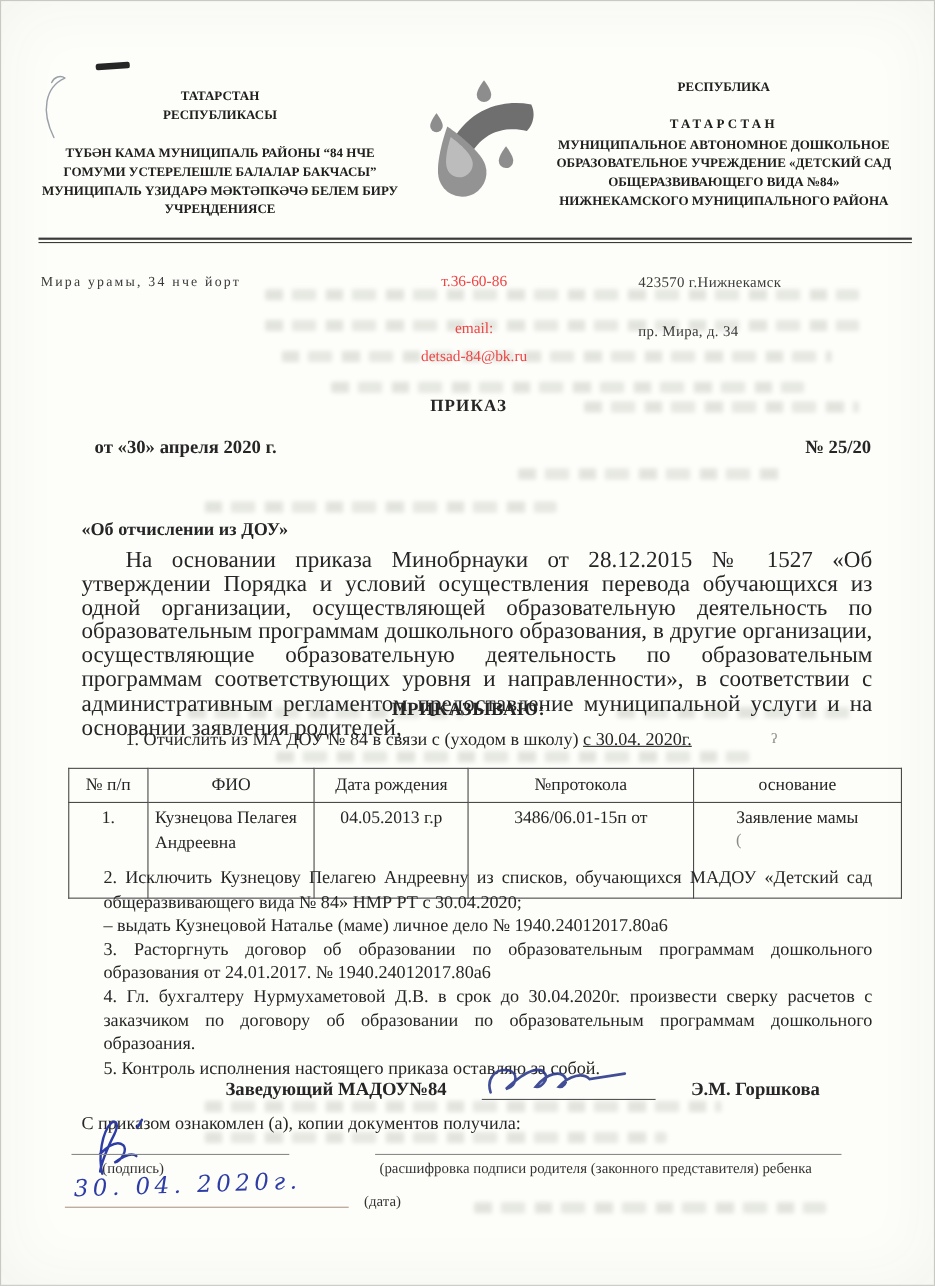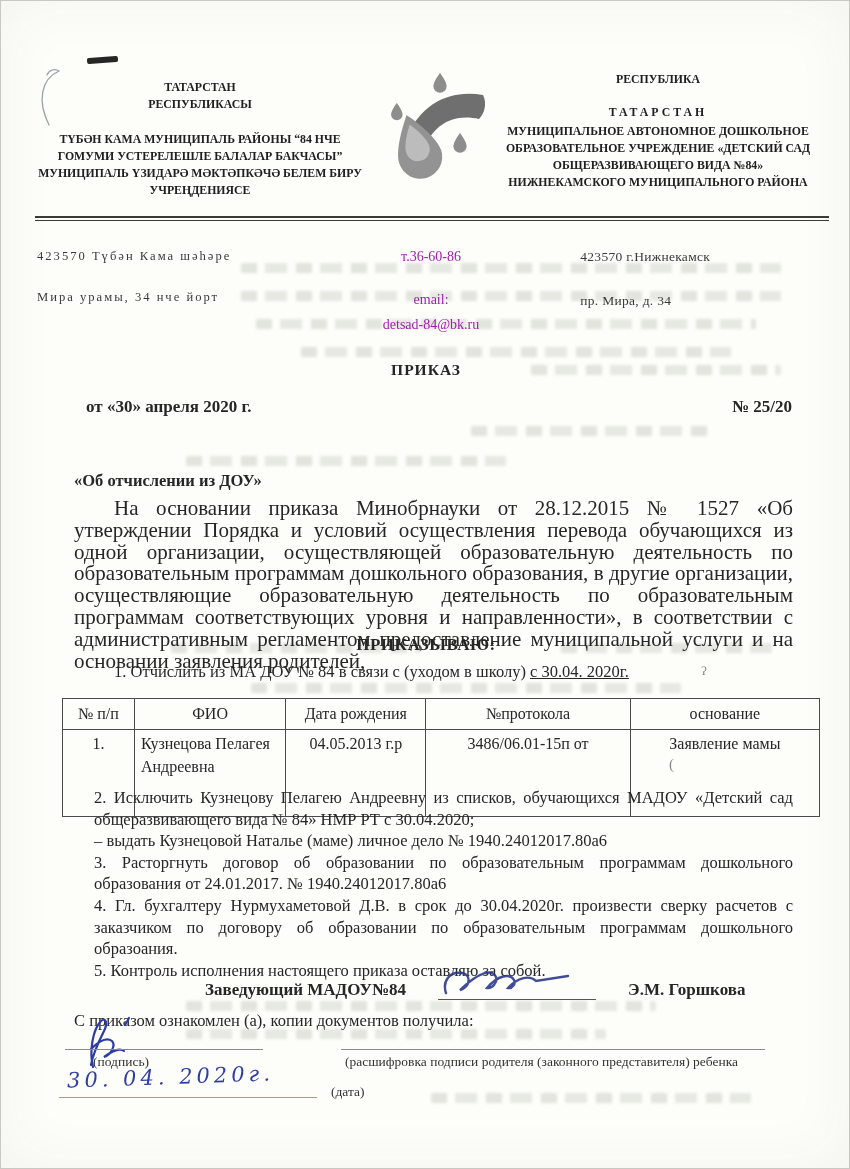--- a/index.html
+++ b/index.html
@@ -17,21 +17,21 @@
   .hdr-left{width:330px;padding-top:8px;}
   .hdr-right{width:318px;}
   .hdr-gap{height:16px;}
   .sp{letter-spacing:3px;}
   .hdr-org{margin-top:2px;}
   .logo-box{width:118px;height:138px;position:relative;}
   .rule{top:215px;left:34px;width:794px;height:2px;border-top:2px solid #3a3a3a;border-bottom:1px solid #3a3a3a;position:absolute;z-index:2;}
   
   .addr{top:248px;left:36px;width:792px;display:flex;font-size:12.6px;color:#3a3a3a;}
   .addr .c1{width:300px;}
-  .addr .c2{width:230px;text-align:center;font-size:14px;color:#a21caf;}
+  .addr .c2{width:230px;text-align:center;font-size:14px;color:#ef4444;}
   .addr .c3{width:262px;padding-left:40px;font-size:13.5px;}
   .addr-line{letter-spacing:2px;margin-bottom:26px;}
   .addr .c3 div{margin-bottom:28px;letter-spacing:.3px;}
   .email-block{margin-top:22px;line-height:1.8;}
   
   .title{top:360px;left:0;width:850px;text-align:center;font-weight:bold;font-size:15.5px;letter-spacing:1px;}
   .daterow{top:396px;left:85px;width:706px;display:flex;justify-content:space-between;font-weight:bold;font-size:17px;}
   .subject{top:470px;left:73px;font-weight:bold;font-size:16.5px;}
   .intro{top:497px;left:73px;width:719px;font-size:21px;line-height:21.8px;text-align:justify;text-indent:40px;}
   .resolution{top:634px;left:0;width:850px;text-align:center;font-weight:bold;font-size:17px;letter-spacing:.5px;}
@@ -123,21 +123,20 @@
       <div class="hdr-gap"></div>
       <div class="sp">ТАТАРСТАН</div>
       <div class="hdr-org">МУНИЦИПАЛЬНОЕ АВТОНОМНОЕ ДОШКОЛЬНОЕ ОБРАЗОВАТЕЛЬНОЕ УЧРЕЖДЕНИЕ «ДЕТСКИЙ САД ОБЩЕРАЗВИВАЮЩЕГО ВИДА №84» НИЖНЕКАМСКОГО МУНИЦИПАЛЬНОГО РАЙОНА</div>
     </div>
   </div>
 
   <div class="rule"></div>
 
   <div class="layer addr">
     <div class="c1">
-      <div class="addr-line">423570 Түбән Кама шәһәре</div>
       <div class="addr-line">Мира урамы, 34 нче йорт</div>
     </div>
     <div class="c2">
       <div>т.36-60-86</div>
       <div class="email-block">
         <div>email:</div>
         <div>detsad-84@bk.ru</div>
       </div>
     </div>
     <div class="c3">

